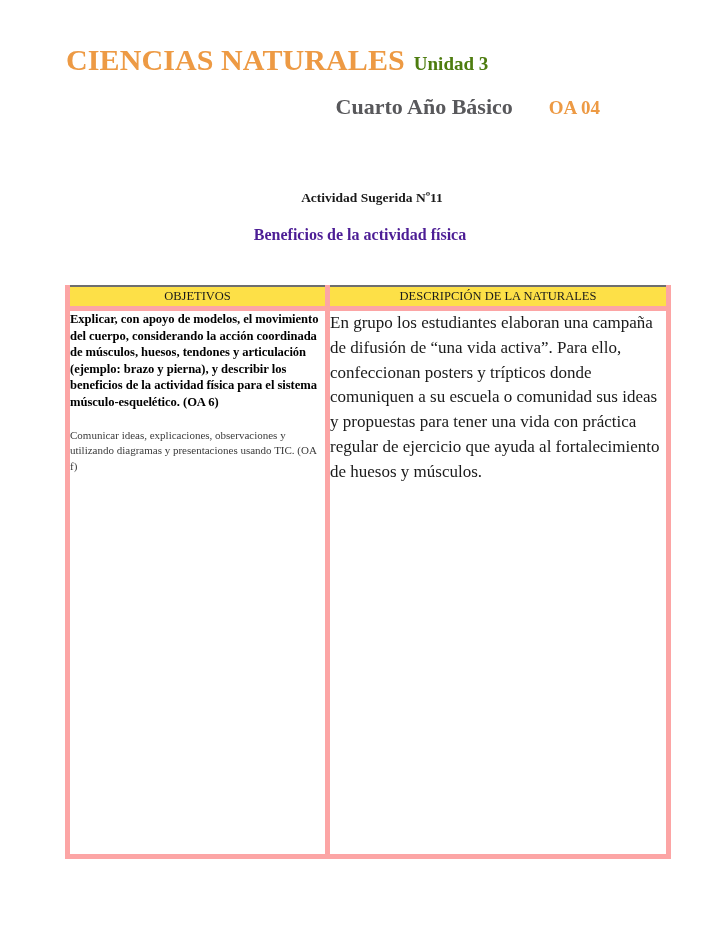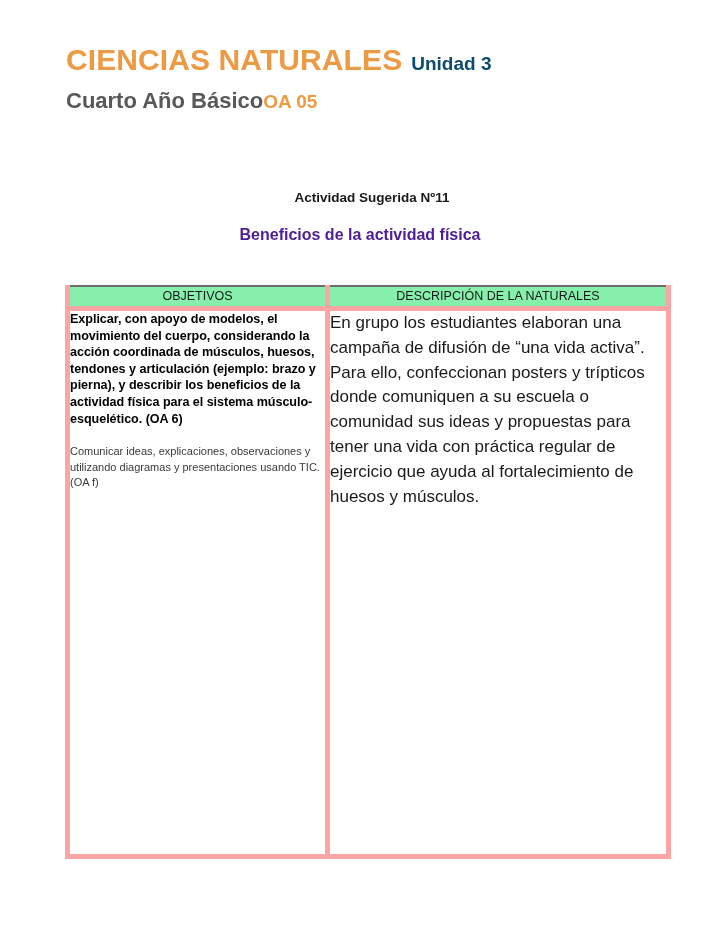--- a/index.html
+++ b/index.html
@@ -15,20 +15,21 @@
     position: relative;
     overflow: hidden;
   }
 
   .page {
     position: absolute;
     top: 0; left: 0;
     width: 688px;
     height: 932px;
     background: #ffffff;
+    font-family: Liberation Serif, serif;
   }
 
   
   .header-block {
     position: absolute;
     left: 66px;
     top: 44px;
     width: 600px;
   }
 
@@ -42,31 +43,32 @@
     font-size: 30px;
     font-weight: bold;
     color: #ED9A44;
     letter-spacing: 0.1px;
     line-height: 1.08;
   }
 
   .unit-label {
     font-size: 19px;
     font-weight: bold;
-    color: #0c4a6e;
+    color: #4d7c0f;
     margin-left: 9px;
     line-height: 1.08;
   }
 
   .grade-line {
     display: flex;
     align-items: baseline;
-    justify-content: flex-start;
-    margin-top: 13px;
+    justify-content: flex-end;
+    margin-top: 19px;
     width: 534px;
+    gap: 36px;
   }
 
   .grade-label {
     font-size: 22px;
     font-weight: bold;
     color: #58585B;
     line-height: 1.1;
   }
 
   .oa-code {
@@ -118,21 +120,21 @@
     border: 5px solid #fca5a5;
     vertical-align: top;
     padding: 0;
   }
 
   .col-objectives { width: 260px; }
   .col-description { width: 341px; }
 
   .activity-table thead th {
     border-top: 2px solid #6e6e6e;
-    background: #86efac;
+    background: #fde047;
     text-align: center;
     font-size: 12.5px;
     font-weight: normal;
     color: #1a1a1a;
     height: 19px;
     line-height: 19px;
     padding: 0 2px;
   }
 
   .cell-objectives {
@@ -176,21 +178,21 @@
 
 <div class="page">
 
   <div class="header-block">
     <div class="title-line">
       <span class="subject-title">CIENCIAS NATURALES</span>
       <span class="unit-label">Unidad 3</span>
     </div>
     <div class="grade-line">
       <span class="grade-label">Cuarto Año Básico</span>
-      <span class="oa-code">OA 05</span>
+      <span class="oa-code">OA 04</span>
     </div>
   </div>
 
   <div class="activity-heading">
     <p class="activity-number">Actividad Sugerida Nº11</p>
     <p class="activity-subject">Beneficios de la actividad física</p>
   </div>
 
   <table class="activity-table">
     <colgroup>

